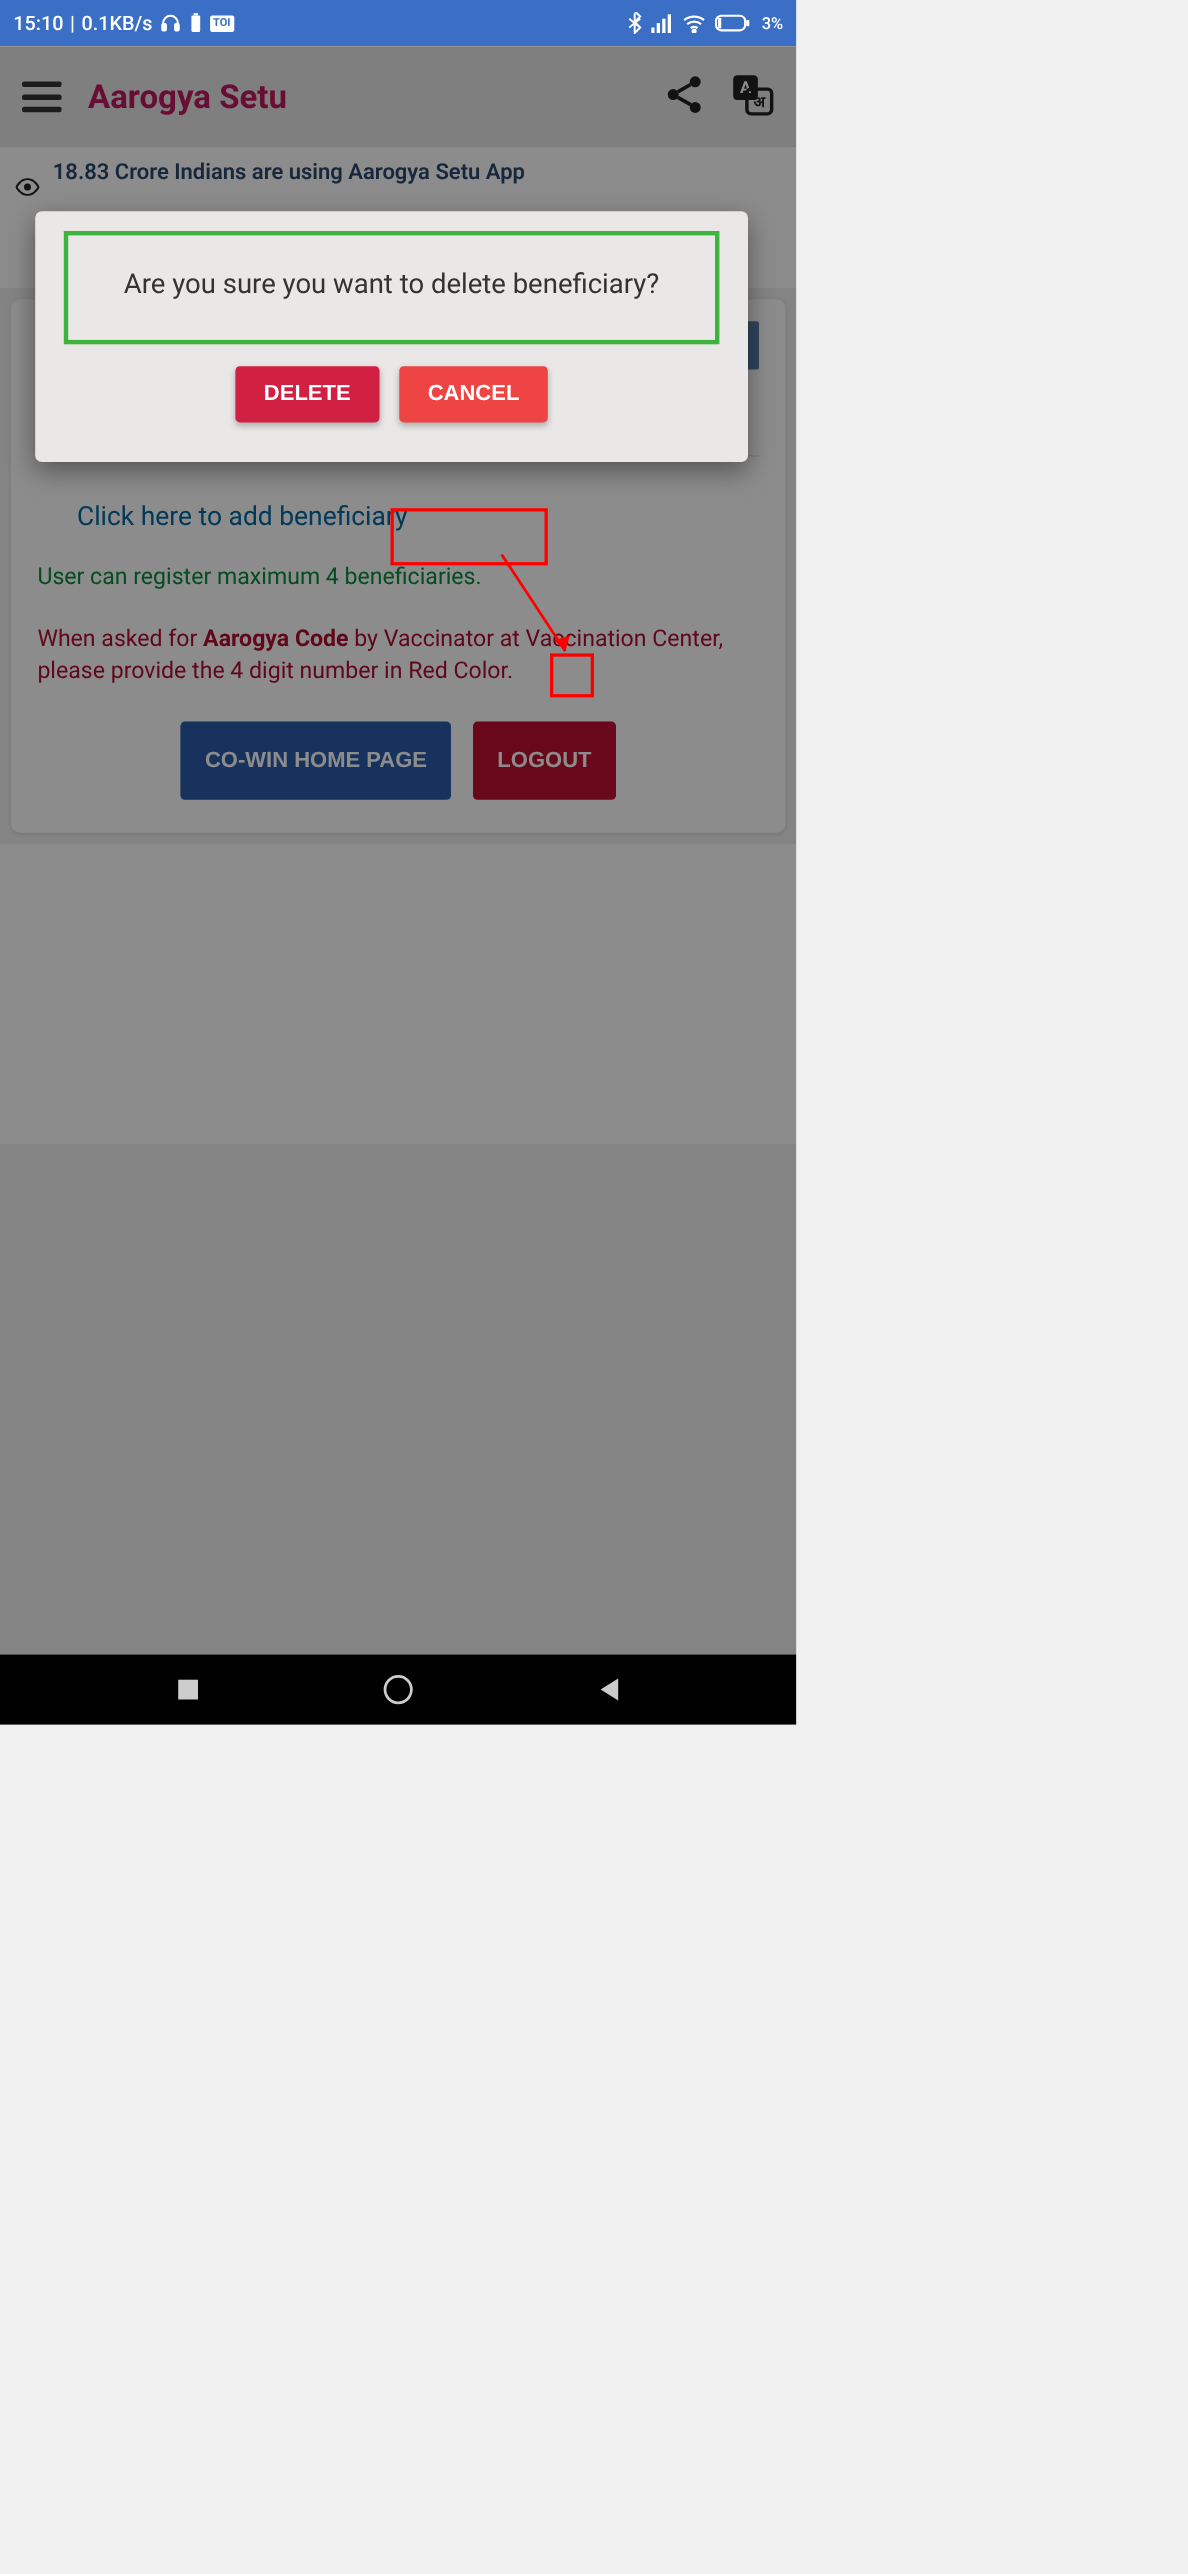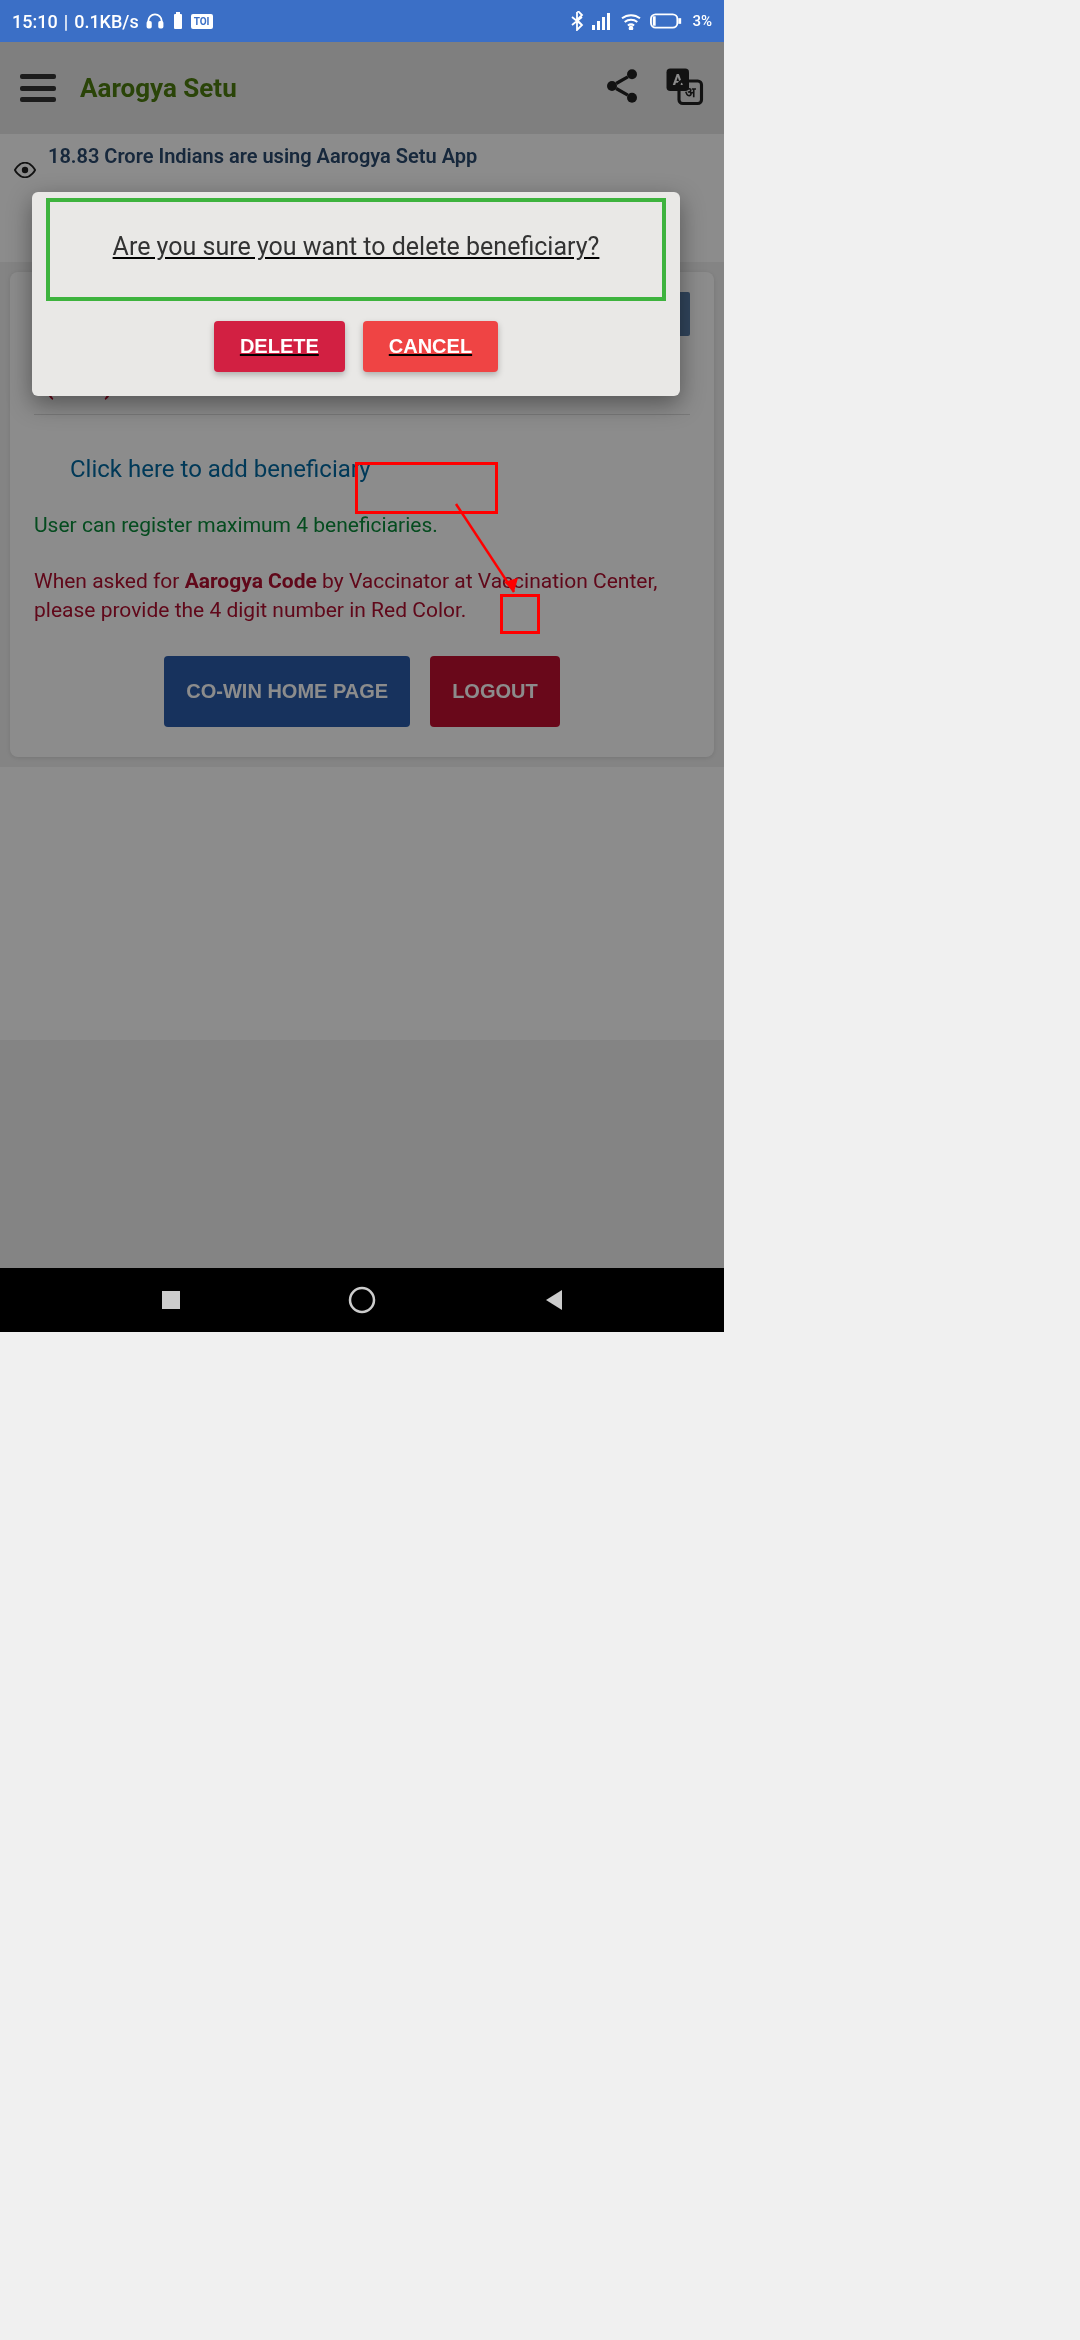--- a/index.html
+++ b/index.html
@@ -1,31 +1,31 @@
 <!DOCTYPE html>
 <html><head>
 <meta charset="utf-8">
 <style>
   * { box-sizing: border-box; margin: 0; padding: 0; }
   html, body { width: 724px; height: 1568px; font-family: -apple-system, Roboto, Arial, sans-serif; background: #f0f0f0; overflow: hidden; }
   
-  .screen { width: 724px; height: 1332px; position: relative; background: #fff; }
+  .screen { width: 724px; height: 1568px; position: relative; background: #fff; }
   
   
   .status-bar { height: 42px; background: #3b6fc6; color: #fff; display: flex; align-items: center; justify-content: space-between; padding: 0 12px; font-size: 18px; font-weight: 500; }
   .status-left { display: flex; align-items: center; gap: 6px; }
   .status-right { display: flex; align-items: center; gap: 8px; }
   .status-icon { display: inline-flex; align-items: center; }
   .toi-box { background: #fff; color: #3b6fc6; font-size: 10px; font-weight: bold; padding: 2px 3px; border-radius: 2px; }
   
   
   .app-bar { height: 92px; background: #e8e8e8; display: flex; align-items: center; padding: 0 20px; gap: 24px; }
   .hamburger { width: 36px; height: 28px; display: flex; flex-direction: column; justify-content: space-between; }
   .hamburger span { height: 5px; background: #333; border-radius: 2px; }
-  .app-title { font-size: 26px; font-weight: 700; color: #4d7c0f; flex: 1; }
+  .app-title { font-size: 30px; font-weight: 700; color: #be185d; flex: 1; }
   .app-actions { display: flex; gap: 22px; align-items: center; }
   .share-icon svg, .lang-icon svg { width: 40px; height: 40px; }
   
   
   .banner { padding: 10px 16px 6px 48px; position: relative; background: #fff; }
   .banner-text { color: #2a4a6e; font-size: 20px; font-weight: 600; }
   .eye-icon { position: absolute; left: 14px; top: 28px; }
   
   
   .nav-icons { display: flex; justify-content: space-around; padding: 30px 10px 10px; background: #fff; }
@@ -57,21 +57,21 @@
   
   .card-buttons { display: flex; gap: 20px; justify-content: center; margin-top: 30px; }
   .btn-blue, .btn-red { border: none; color: #fff; font-size: 20px; font-weight: 600; padding: 24px 22px; border-radius: 4px; cursor: pointer; }
   .btn-blue { background: #2a5caa; }
   .btn-red { background: #c01030; text-align: right; }
   
   
   .dim { position: absolute; left: 0; right: 0; top: 42px; bottom: 64px; background: rgba(0,0,0,0.45); }
   
   
-  .dialog { position: absolute; left: 32px; right: 44px; top: 192px; background: #e9e8e6; border-radius: 6px; box-shadow: 0 8px 24px rgba(0,0,0,0.4); padding: 0; text-decoration: underline; }
+  .dialog { position: absolute; left: 32px; right: 44px; top: 192px; background: #e9e8e6; border-radius: 6px; box-shadow: 0 8px 24px rgba(0,0,0,0.4); padding: 12px; }
   .dialog-msg-wrap { margin: 6px 14px 10px 14px; border: 4px solid #3eb33e; padding: 30px 4px 36px; }
   .dialog-msg { font-size: 25px; color: #333; text-align: center; }
   .dialog-buttons { display: flex; gap: 18px; justify-content: center; padding: 10px 0 24px; }
   .dlg-del, .dlg-cancel { border: none; color: #fff; font-weight: 700; font-size: 20px; padding: 14px 26px; border-radius: 4px; cursor: pointer; box-shadow: 0 3px 6px rgba(0,0,0,0.25); }
   .dlg-del { background: #d22042; }
   .dlg-cancel { background: #ef4444; }
   
   
   .anno-cancel-box { position: absolute; border: 3px solid #f00; width: 143px; height: 52px; left: 355px; top: 462px; pointer-events: none; }
   .anno-trash-box { position: absolute; border: 3px solid #f00; width: 40px; height: 40px; left: 500px; top: 594px; pointer-events: none; }

